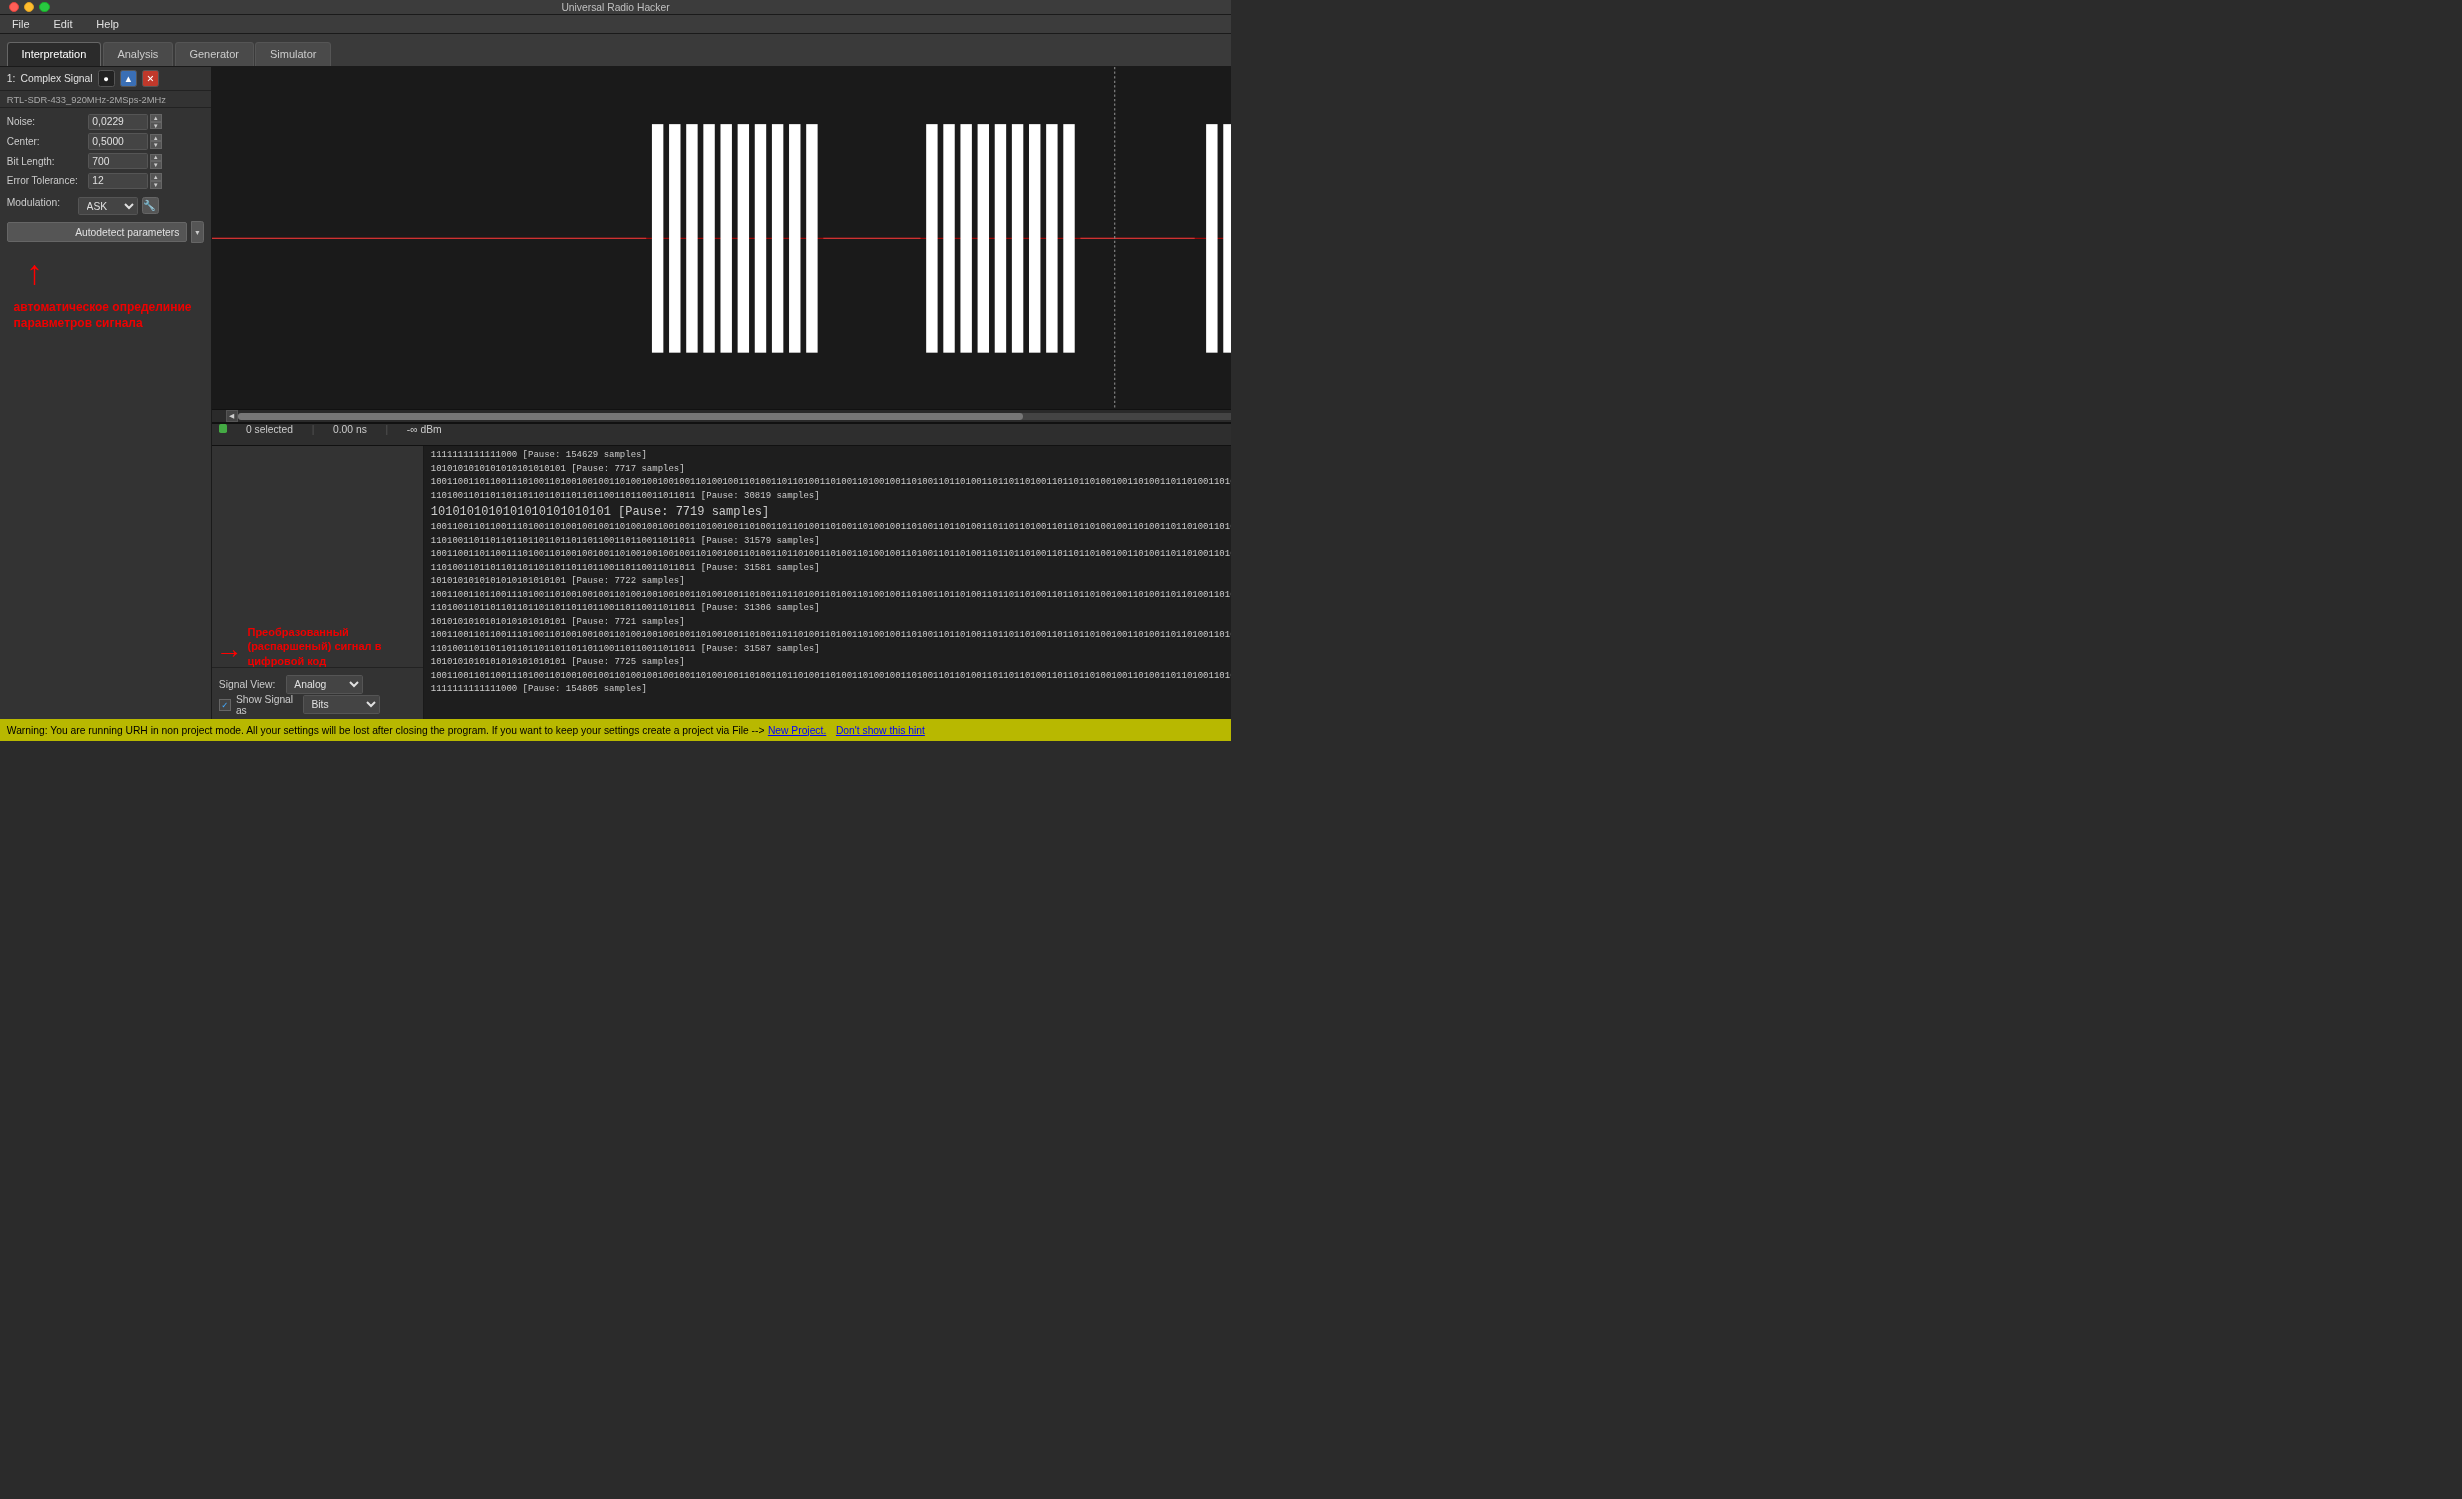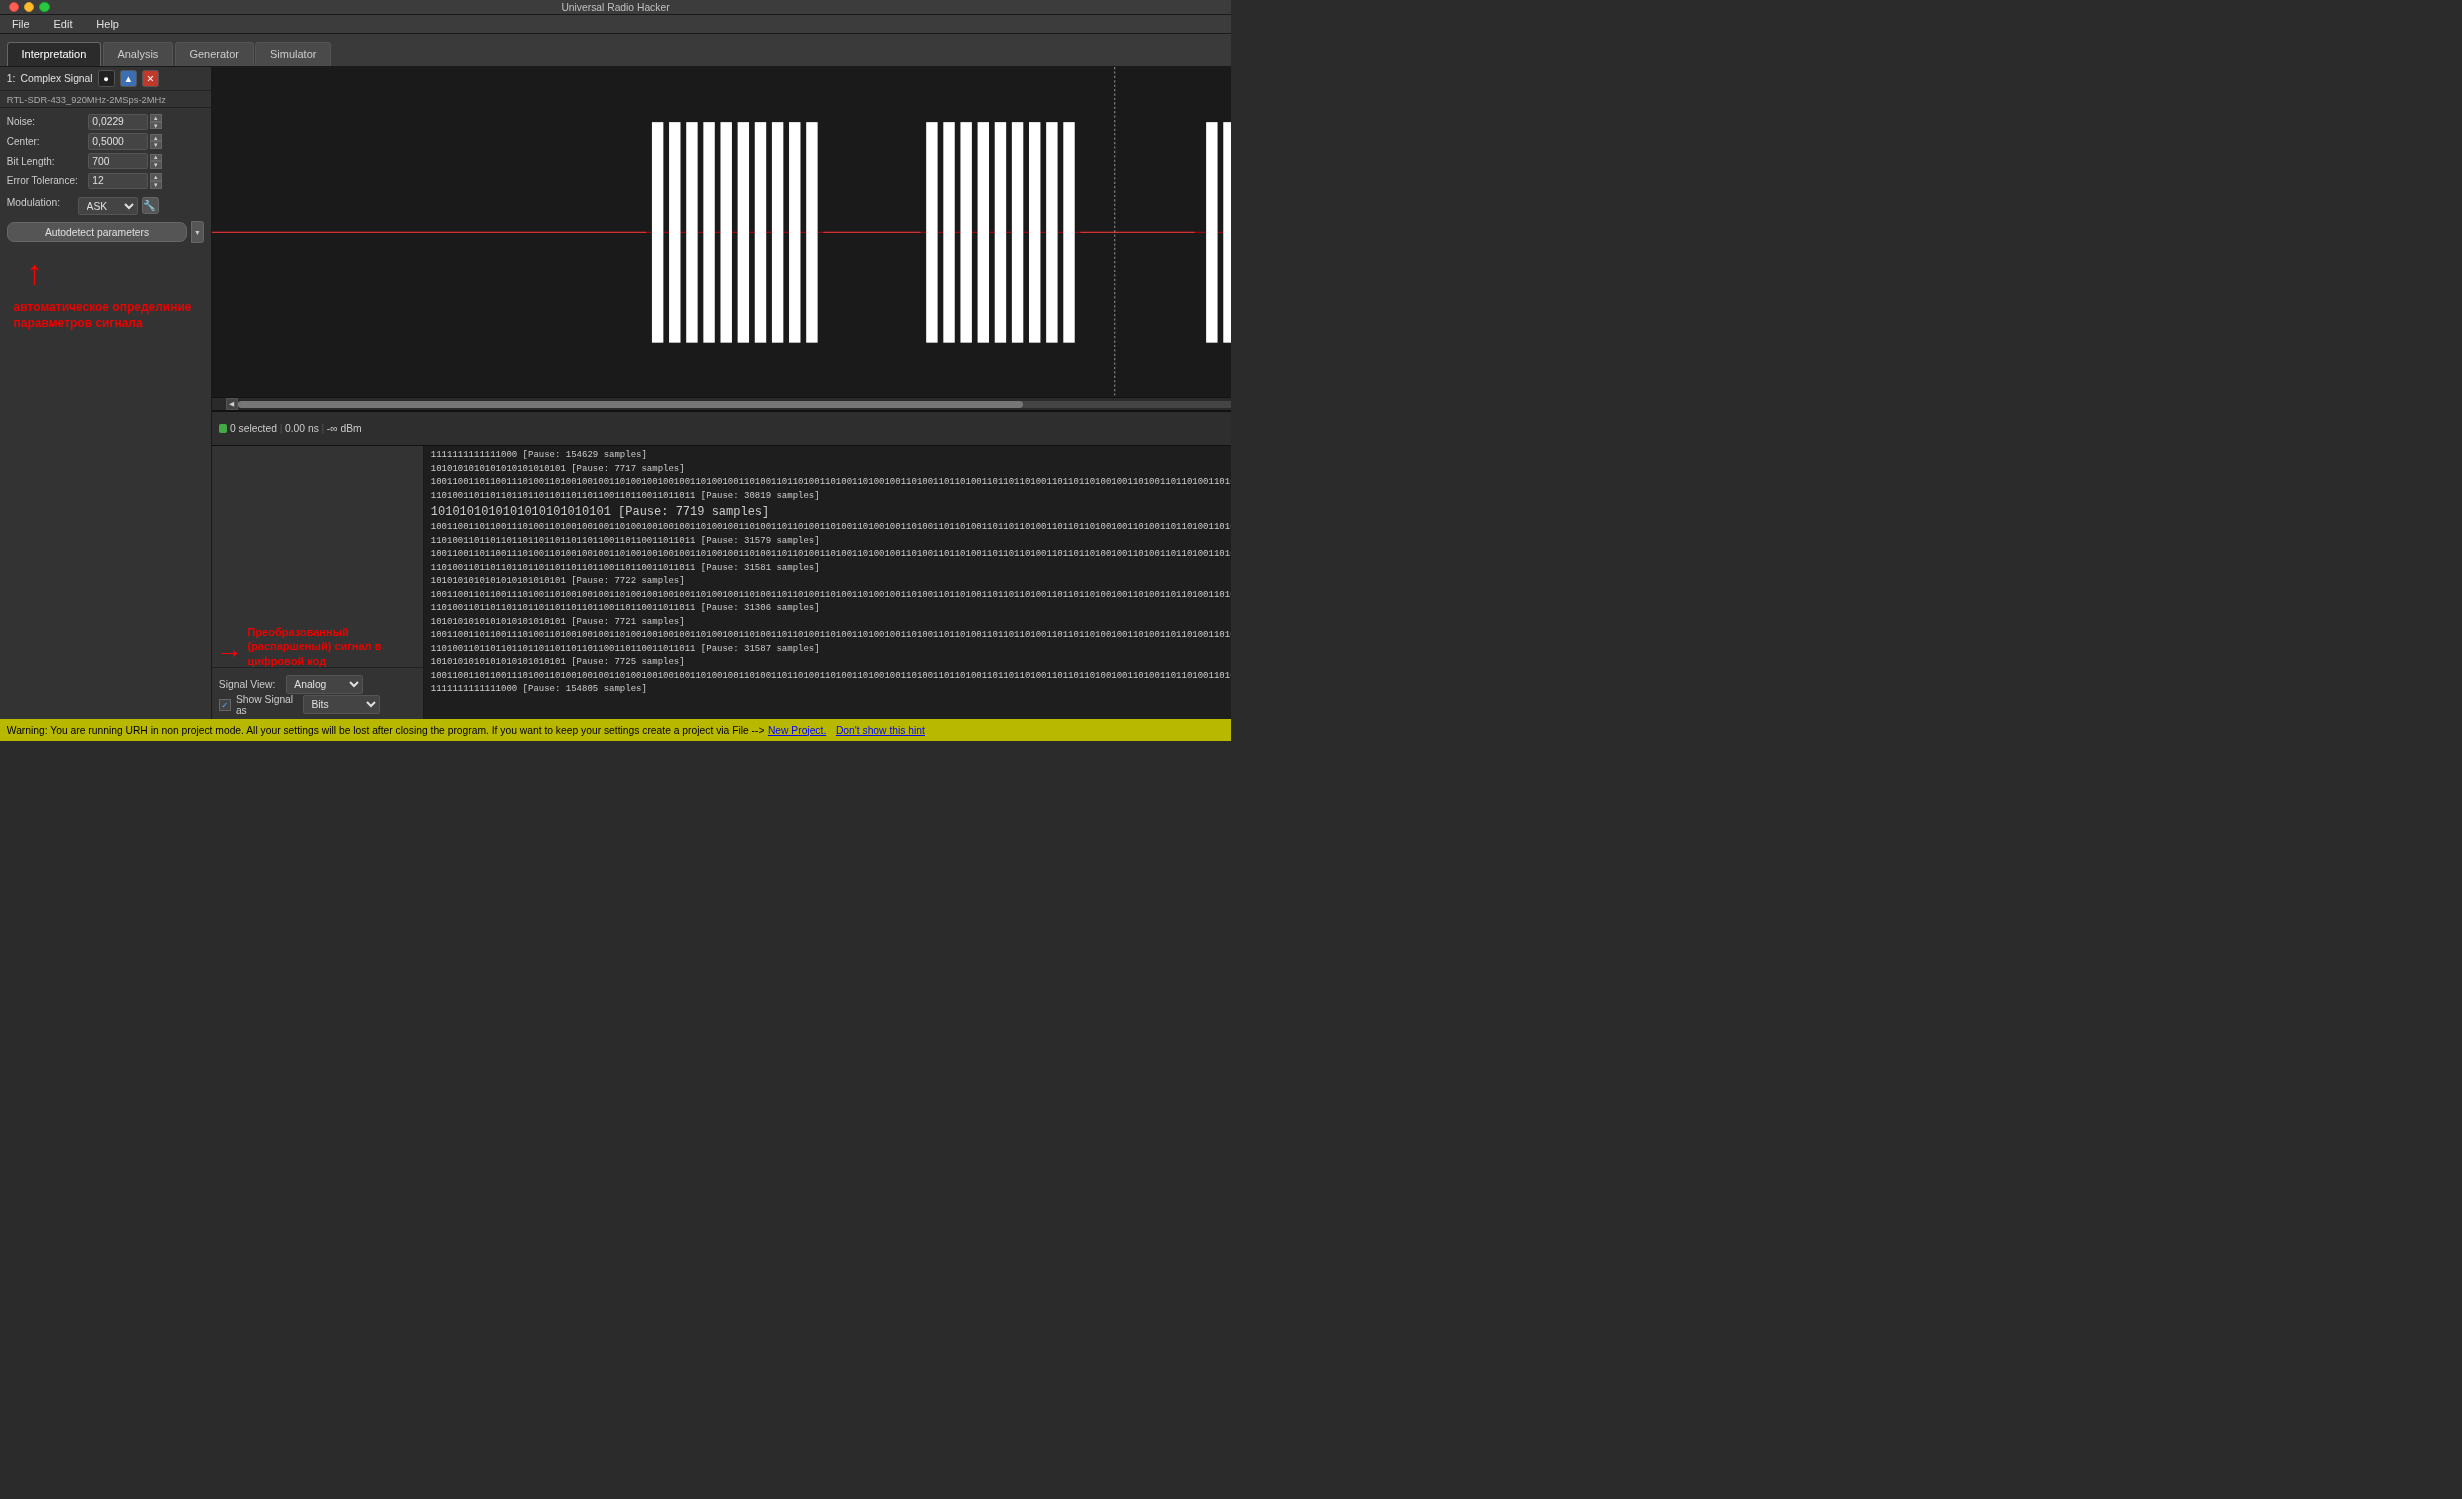--- a/index.html
+++ b/index.html
@@ -227,23 +227,23 @@
       align-items: center;
       gap: 3.4px;
     }
     .autodetect-btn {
       flex: 1;
       background: #555;
       border: 0.9px solid #666;
       color: #e0e0e0;
       font-size: 10.3px;
       padding: 3.4px 6.8px;
-      border-radius: 7px;
-      cursor: pointer;
-      text-align: center;
+      border-radius: 2px;
+      cursor: pointer;
+      text-align: right;
     }
     .autodetect-dropdown {
       width: 13.7px;
       height: 22px;
       background: #555;
       border: 0.9px solid #666;
       cursor: pointer;
       display: flex;
       align-items: center;
       justify-content: center;
@@ -330,26 +330,25 @@
       display: flex;
       align-items: center;
       justify-content: center;
       font-size: 6.8px;
       color: #ccc;
       cursor: pointer;
     }
 
     
     .signal-status-bar {
-      height: 34px;
+      height: 22px;
       background: #2e2e2e;
       display: flex;
-      align-items: center;
       padding: 0 6.8px;
-      gap: 1px;
+      gap: 17px;
       border-top: 0.9px solid #111;
       font-size: 10.3px;
       color: #ccc;
     }
     .status-divider {
       color: #555;
       margin: 0 1.7px;
     }
     .filter-btn {
       margin-left: auto;

